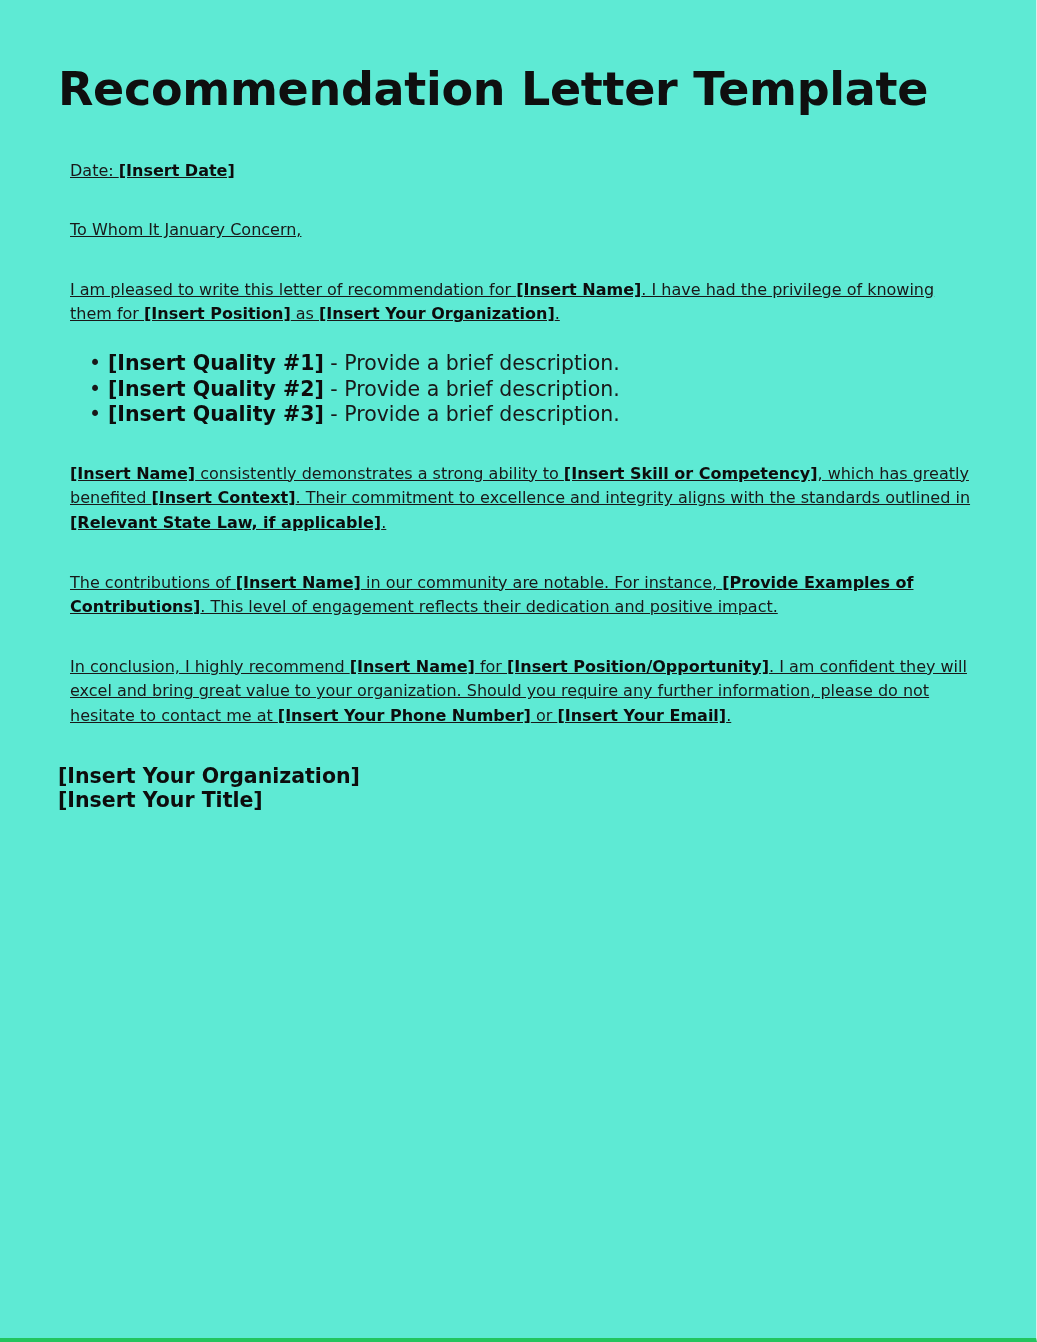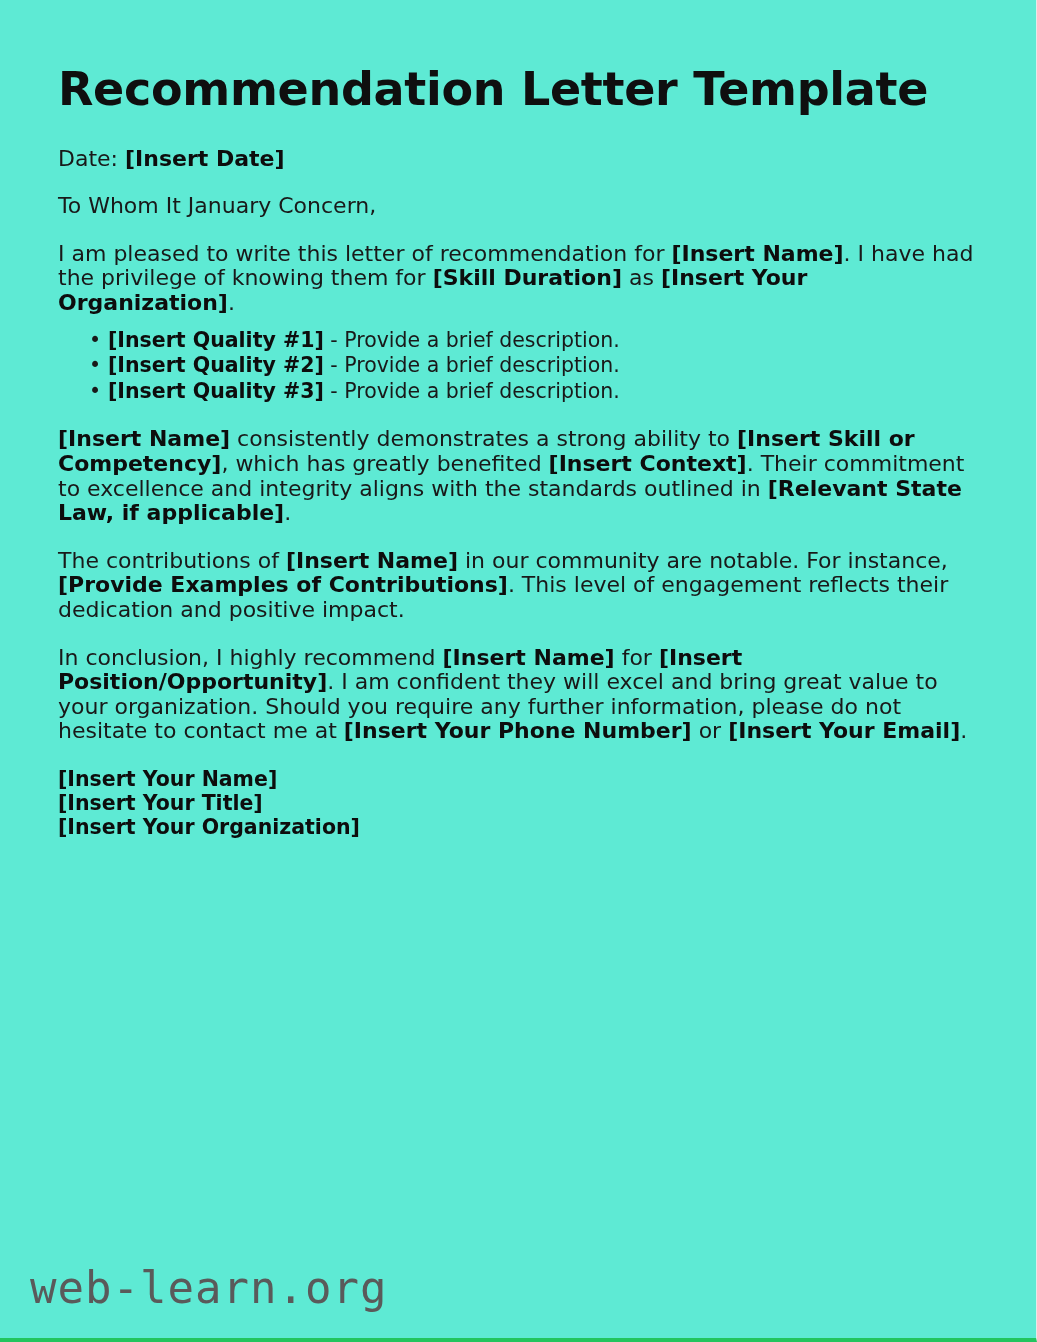--- a/index.html
+++ b/index.html
@@ -30,25 +30,26 @@
   .title {
     font-size: 46px;
     font-weight: bold;
     letter-spacing: -0.3px;
     line-height: 1.1;
     margin: 0;
     padding-top: 64px;
     color: #0f0f0f;
   }
   .para {
-    font-size: 22px;
+    font-size: 16px;
     line-height: 24.6px;
-    margin: 0;
+    margin: 12px;
     padding-top: 23px;
     color: #191919;
+    text-decoration: underline;
   }
   .para.first-after-title {
     padding-top: 32px;
   }
   .ph {
     font-weight: bold;
     color: #0d0d0d;
   }
   ul.qualities {
     margin: 0;
@@ -99,21 +100,21 @@
 
     <h1 class="title">Recommendation Letter Template</h1>
 
     <p class="para first-after-title">
       <span>Date: </span><span class="ph">[Insert Date]</span>
     </p>
 
     <p class="para">To Whom It January Concern,</p>
 
     <p class="para">
-      <span>I am pleased to write this letter of recommendation for </span><span class="ph">[Insert Name]</span><span>. I have had the privilege of knowing them for </span><span class="ph">[Skill Duration]</span><span> as </span><span class="ph">[Insert Your Organization]</span><span>.</span>
+      <span>I am pleased to write this letter of recommendation for </span><span class="ph">[Insert Name]</span><span>. I have had the privilege of knowing them for </span><span class="ph">[Insert Position]</span><span> as </span><span class="ph">[Insert Your Organization]</span><span>.</span>
     </p>
 
 
     <ul class="qualities">
       <li>
         <span class="bullet">•</span><span class="ph">[Insert Quality #1]</span><span> - Provide a brief description.</span>
       </li>
       <li>
         <span class="bullet">•</span><span class="ph">[Insert Quality #2]</span><span> - Provide a brief description.</span>
       </li>
@@ -129,21 +130,19 @@
     <p class="para">
       <span>The contributions of </span><span class="ph">[Insert Name]</span><span> in our community are notable. For instance, </span><span class="ph">[Provide Examples of Contributions]</span><span>. This level of engagement reflects their dedication and positive impact.</span>
     </p>
 
     <p class="para">
       <span>In conclusion, I highly recommend </span><span class="ph">[Insert Name]</span><span> for </span><span class="ph">[Insert Position/Opportunity]</span><span>. I am confident they will excel and bring great value to your organization. Should you require any further information, please do not hesitate to contact me at </span><span class="ph">[Insert Your Phone Number]</span><span> or </span><span class="ph">[Insert Your Email]</span><span>.</span>
     </p>
 
 
     <div class="sigblock">
-      <div class="sigline">[Insert Your Name]</div>
+      <div class="sigline">[Insert Your Organization]</div>
       <div class="sigline">[Insert Your Title]</div>
-      <div class="sigline">[Insert Your Organization]</div>
     </div>
 
   </div>
 
-  <div class="watermark">web-learn.org</div>
 </div>
 
 </body></html>

